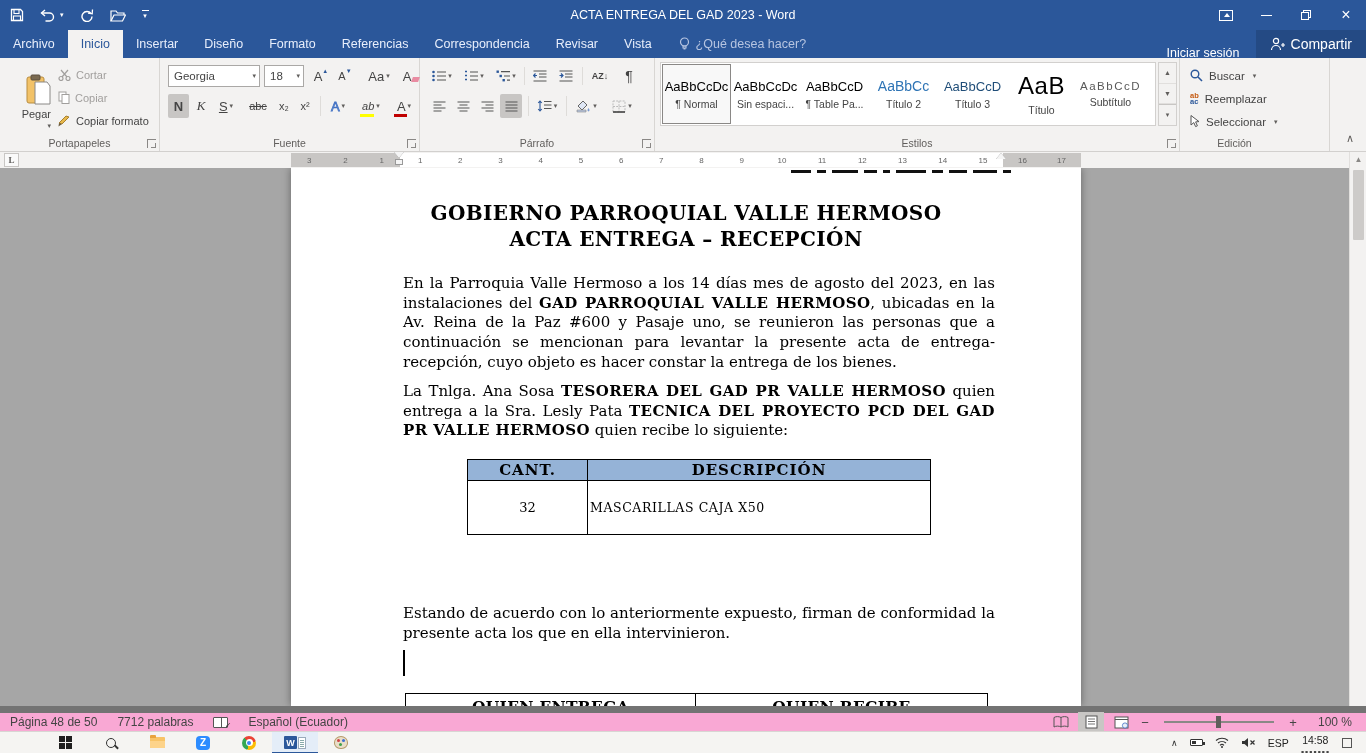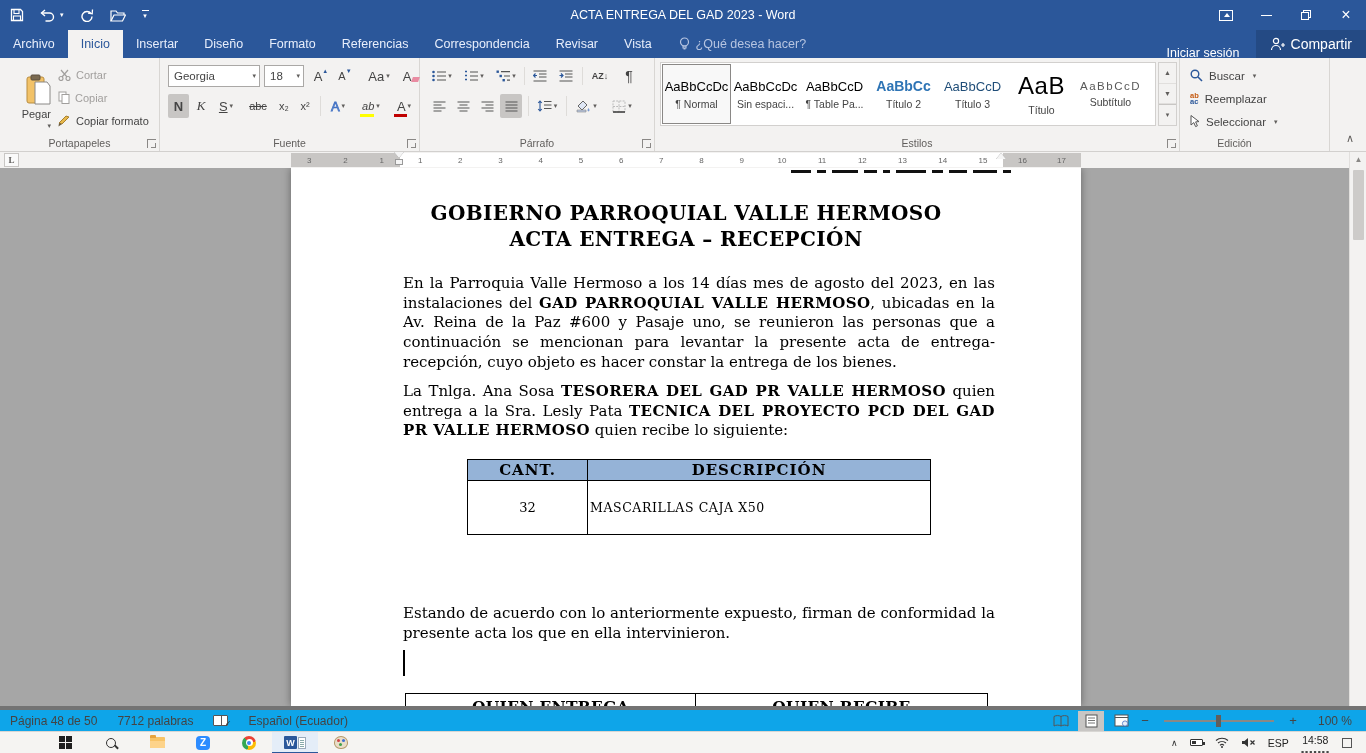--- a/index.html
+++ b/index.html
@@ -96,21 +96,21 @@
   .caret { position:absolute; left:112px; top:482px; width:1.5px; height:26px; background:#000; }
   .tbl2 { position:absolute; left:114px; top:525px; width:583px; border-collapse:collapse; font-size:15.5px; }
   .tbl2 th { border:1px solid #000; font-weight:bold; height:26px; text-align:center; letter-spacing:0.3px; }
 
   
   .scrollbar { position:absolute; top:152px; right:0; width:17px; height:554px; background:#f3f2f1; border-left:1px solid #e1dfdd; }
   .scroll-up { position:absolute; top:3px; left:0; width:17px; text-align:center; font-size:8px; color:#8a8886; }
   .scroll-thumb { position:absolute; top:18px; left:3px; width:11px; height:70px; background:#cdcbc9; border-radius:1px; }
 
   
-  .statusbar { position:absolute; bottom:22px; left:0; width:1366px; height:25px; background:#0ea5e9; border-top:4px solid #737373; display:flex; align-items:center; font-size:12px; color:#444; }
+  .statusbar { position:absolute; bottom:22px; left:0; width:1366px; height:25px; background:#f9a8d4; border-top:7px solid #737373; display:flex; align-items:center; font-size:12px; color:#444; }
   .sb-item { padding:0 10px; display:flex; align-items:center; gap:4px; }
   .book-icon { width:15px; height:11px; border:1px solid #555; border-radius:1px; position:relative; background:#fff; }
   .book-icon:before { content:""; position:absolute; left:6.5px; top:0; bottom:0; width:1px; background:#555; }
   .book-check { position:absolute; right:-4px; bottom:-3px; font-size:8px; color:#333; }
   .sb-right { margin-left:auto; display:flex; align-items:center; gap:4px; padding-right:14px; }
   .view-btn { width:26px; height:20px; display:flex; align-items:center; justify-content:center; }
   .view-btn.active { background:#c8c6c4; }
   .zoom-track { width:110px; height:2px; background:#8a8886; position:relative; margin:0 8px; }
   .zoom-thumb { position:absolute; left:52px; top:-5px; width:5px; height:12px; background:#605e5c; }
   .zoom-sign { font-size:13px; color:#444; width:14px; text-align:center; }
@@ -443,21 +443,21 @@
       </div>
       <div class="scard">
         <span class="ssample">AaBbCcDc</span>
         <span class="sname">Sin espaci...</span>
       </div>
       <div class="scard">
         <span class="ssample">AaBbCcD</span>
         <span class="sname">¶ Table Pa...</span>
       </div>
       <div class="scard">
-        <span class="ssample" style="color:#2e74b5; font-weight:bold; font-size:14px">AaBbCc</span>
+        <span class="ssample" style="color:#2e74b5; font-weight:normal; font-size:14px">AaBbCc</span>
         <span class="sname">Título 2</span>
       </div>
       <div class="scard">
         <span class="ssample" style="color:#1f4d78">AaBbCcD</span>
         <span class="sname">Título 3</span>
       </div>
       <div class="scard">
         <span class="ssample" style="font-size:24px; font-weight:300; letter-spacing:0.5px">AaB</span>
         <span class="sname">Título</span>
       </div>

